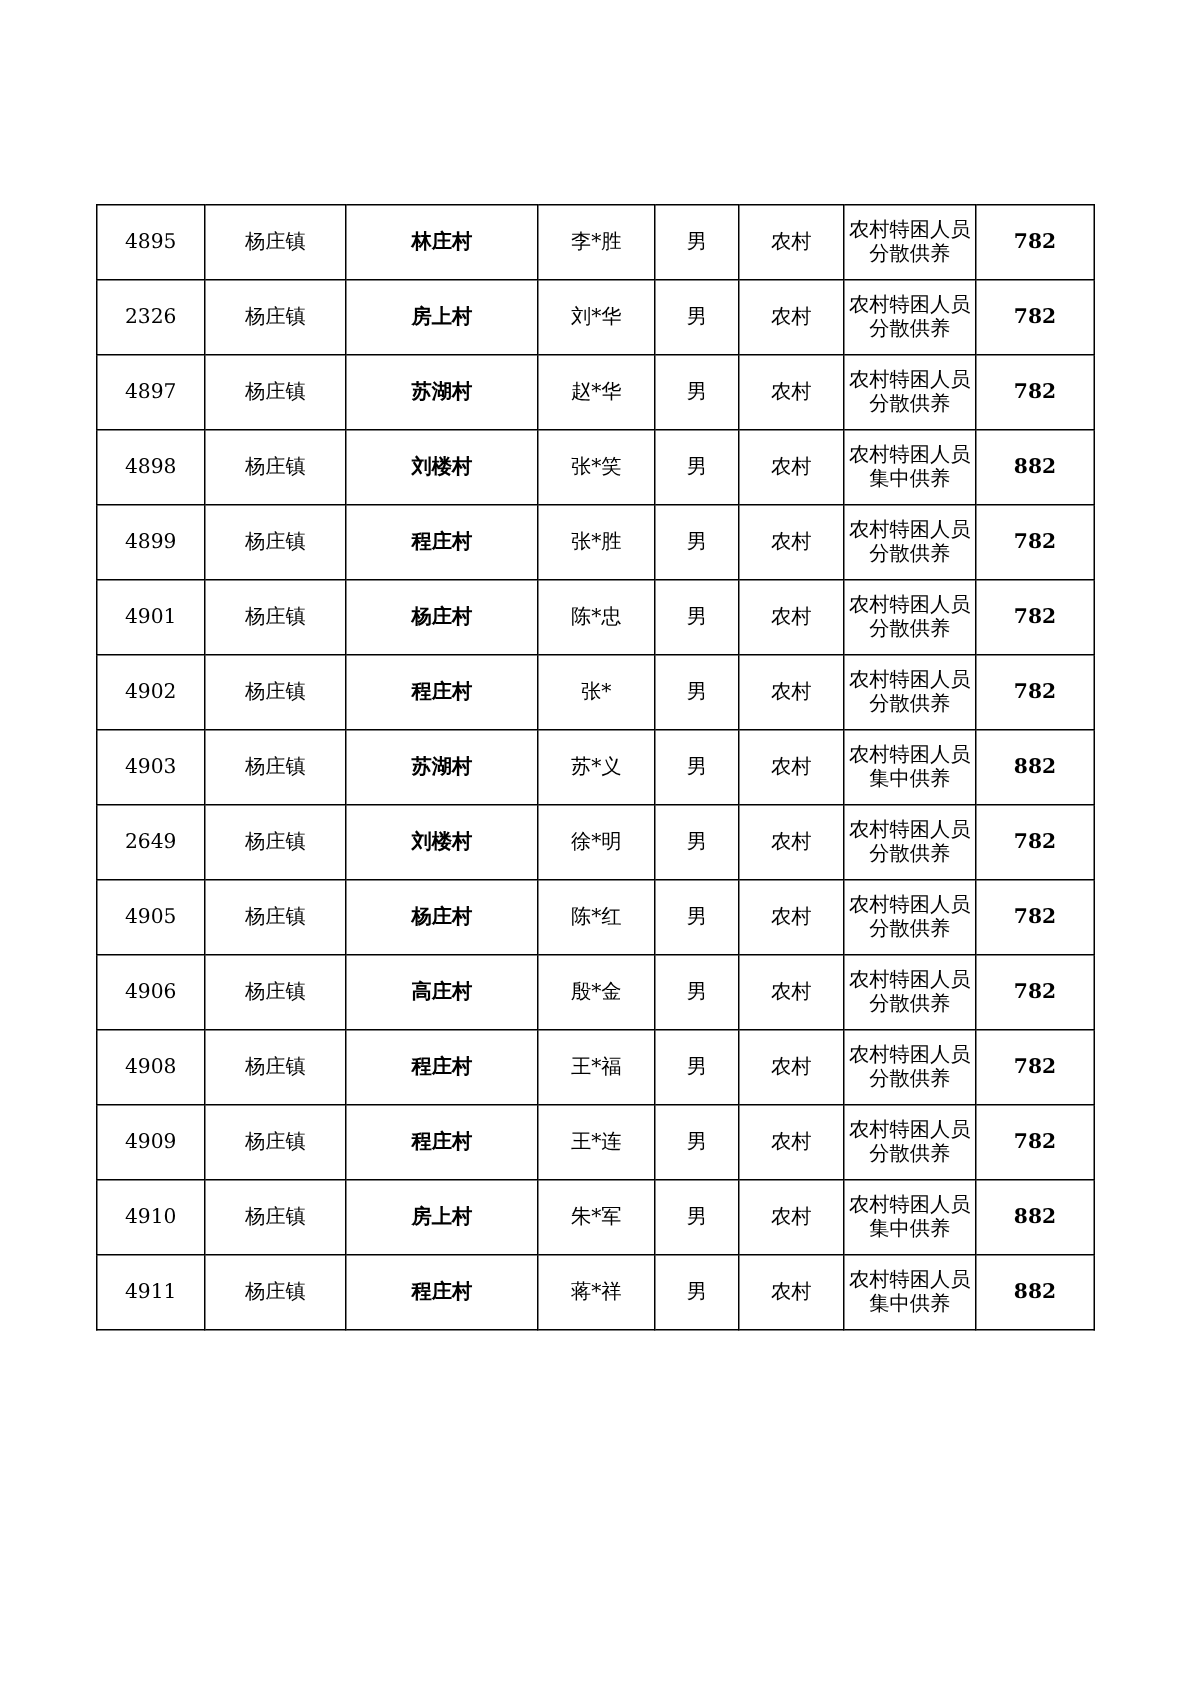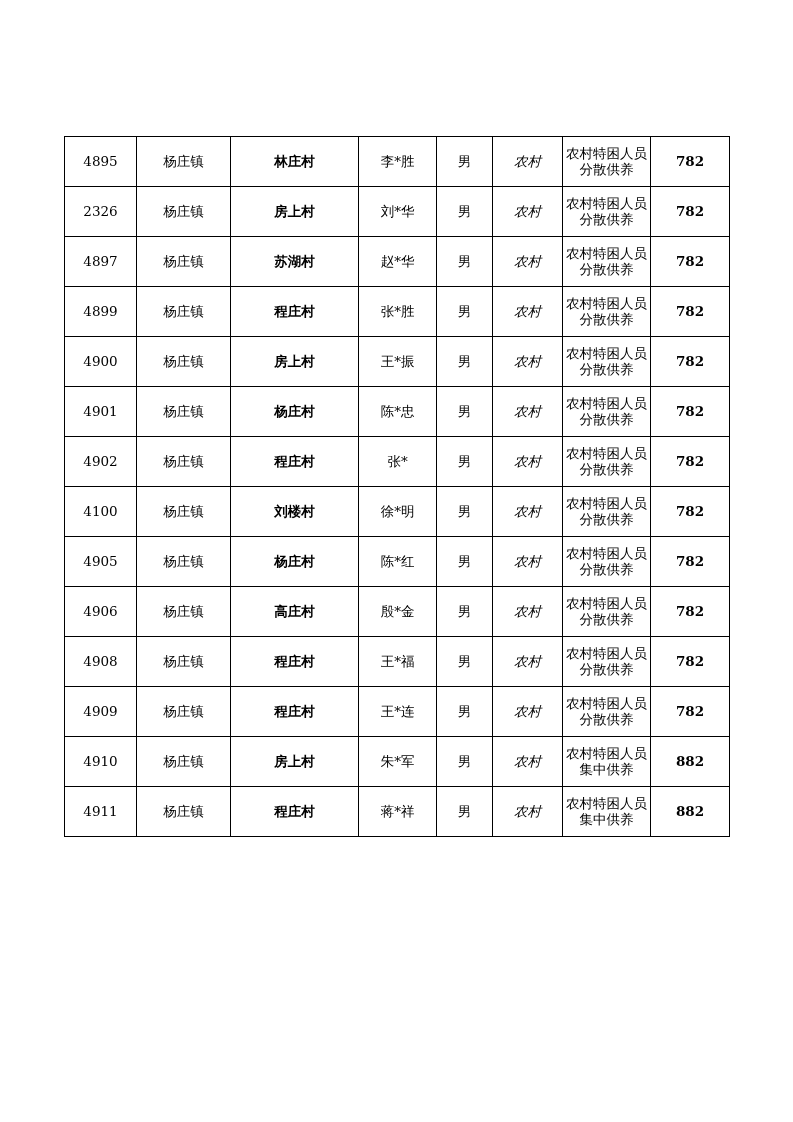--- a/index.html
+++ b/index.html
@@ -35,21 +35,21 @@
     padding: 2px 1px;
     height: 50px;
     box-sizing: border-box;
     font-family: "DejaVu Serif", "Liberation Serif", serif;
   }
   td.c-id      { width: 72px; }
   td.c-town    { width: 94px; }
   td.c-village { width: 128px; font-weight: bold; }
   td.c-name    { width: 78px; }
   td.c-gender  { width: 56px; }
-  td.c-type    { width: 70px; font-style: italic; }
+  td.c-type    { width: 70px; }
   td.c-cat     { width: 88px; font-size: 13px; line-height: 1.12; }
   td.c-amt     { width: 79px; font-weight: bold; }
   .cat-text {
     display: block;
     white-space: normal;
     word-break: break-all;
     padding: 0 2px;
   }
 </style>
 </head>
@@ -88,36 +88,36 @@
           <td class="c-village">苏湖村</td>
           <td class="c-name">赵*华</td>
           <td class="c-gender">男</td>
           <td class="c-type">农村</td>
           <td class="c-cat">
             <span class="cat-text">农村特困人员分散供养</span>
           </td>
           <td class="c-amt">782</td>
         </tr>
         <tr>
+          <td class="c-id">4898</td>
+          <td class="c-town">杨庄镇</td>
+          <td class="c-village">刘楼村</td>
+          <td class="c-name">张*笑</td>
+          <td class="c-gender">男</td>
+          <td class="c-type">农村</td>
+          <td class="c-cat">
+            <span class="cat-text">农村特困人员集中供养</span>
+          </td>
+          <td class="c-amt">882</td>
+        </tr>
+        <tr>
           <td class="c-id">4899</td>
           <td class="c-town">杨庄镇</td>
           <td class="c-village">程庄村</td>
           <td class="c-name">张*胜</td>
-          <td class="c-gender">男</td>
-          <td class="c-type">农村</td>
-          <td class="c-cat">
-            <span class="cat-text">农村特困人员分散供养</span>
-          </td>
-          <td class="c-amt">782</td>
-        </tr>
-        <tr>
-          <td class="c-id">4900</td>
-          <td class="c-town">杨庄镇</td>
-          <td class="c-village">房上村</td>
-          <td class="c-name">王*振</td>
           <td class="c-gender">男</td>
           <td class="c-type">农村</td>
           <td class="c-cat">
             <span class="cat-text">农村特困人员分散供养</span>
           </td>
           <td class="c-amt">782</td>
         </tr>
         <tr>
           <td class="c-id">4901</td>
           <td class="c-town">杨庄镇</td>
@@ -136,21 +136,33 @@
           <td class="c-village">程庄村</td>
           <td class="c-name">张*</td>
           <td class="c-gender">男</td>
           <td class="c-type">农村</td>
           <td class="c-cat">
             <span class="cat-text">农村特困人员分散供养</span>
           </td>
           <td class="c-amt">782</td>
         </tr>
         <tr>
-          <td class="c-id">4100</td>
+          <td class="c-id">4903</td>
+          <td class="c-town">杨庄镇</td>
+          <td class="c-village">苏湖村</td>
+          <td class="c-name">苏*义</td>
+          <td class="c-gender">男</td>
+          <td class="c-type">农村</td>
+          <td class="c-cat">
+            <span class="cat-text">农村特困人员集中供养</span>
+          </td>
+          <td class="c-amt">882</td>
+        </tr>
+        <tr>
+          <td class="c-id">2649</td>
           <td class="c-town">杨庄镇</td>
           <td class="c-village">刘楼村</td>
           <td class="c-name">徐*明</td>
           <td class="c-gender">男</td>
           <td class="c-type">农村</td>
           <td class="c-cat">
             <span class="cat-text">农村特困人员分散供养</span>
           </td>
           <td class="c-amt">782</td>
         </tr>

